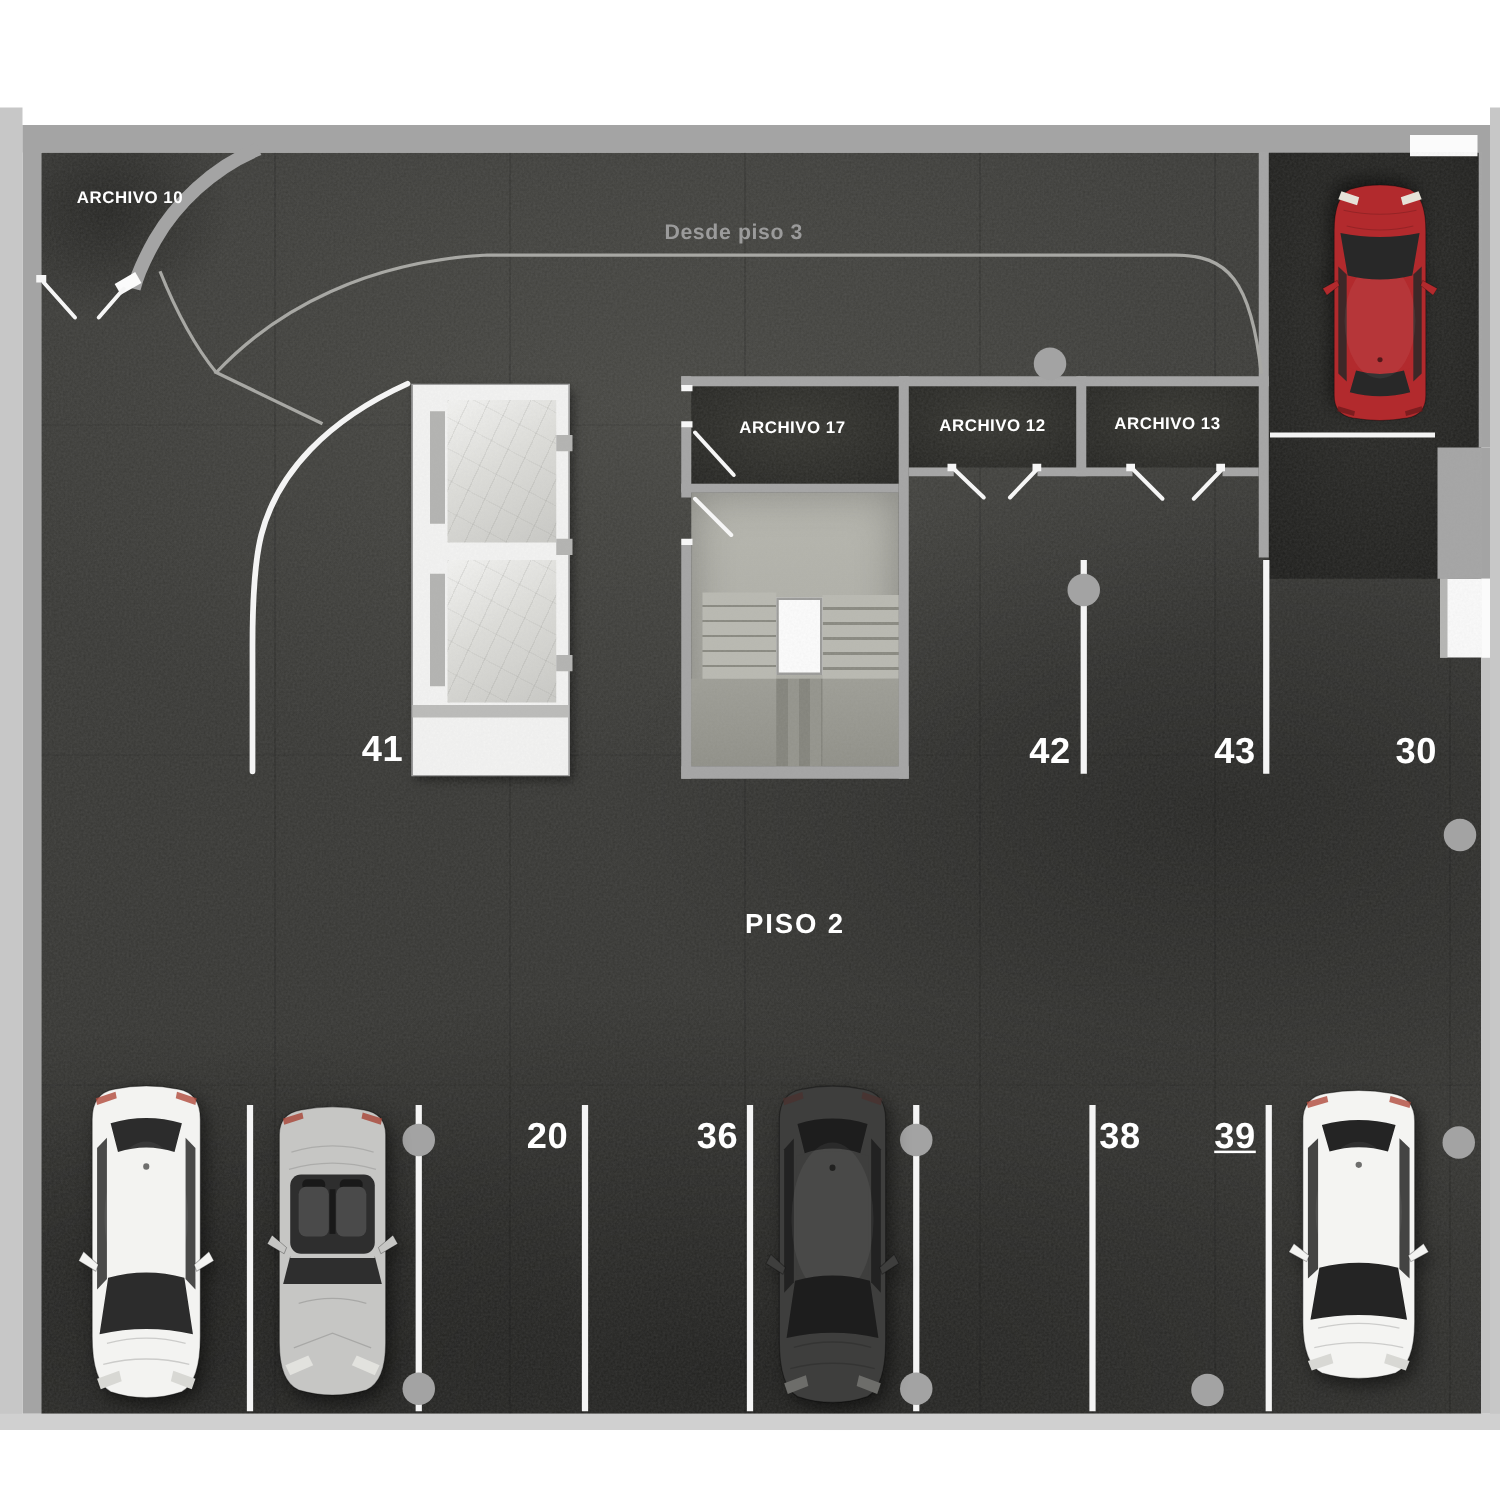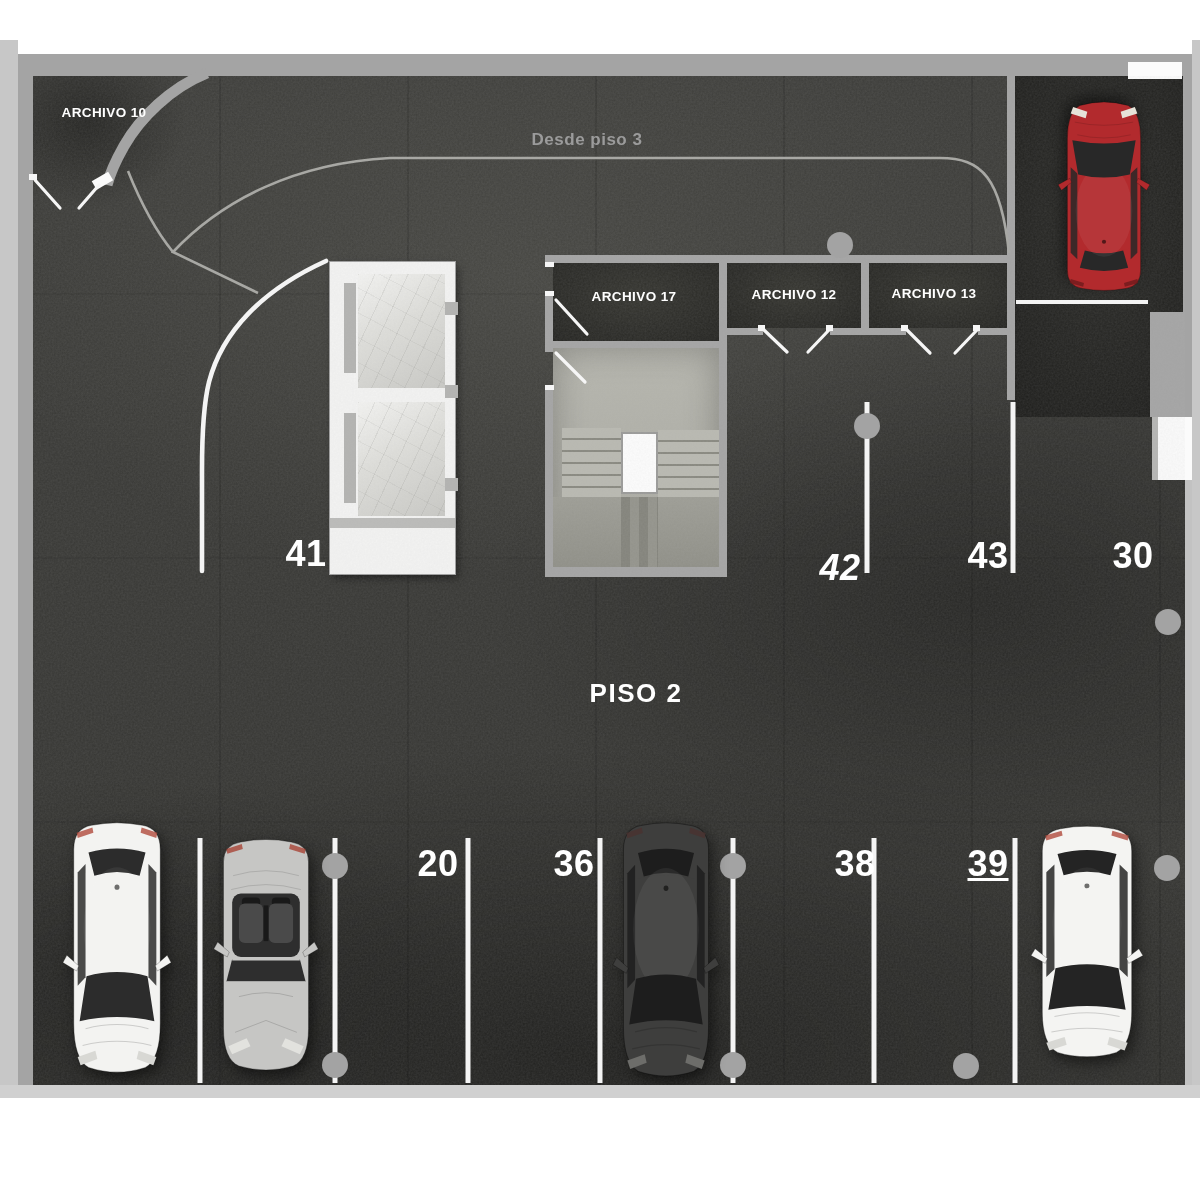--- a/index.html
+++ b/index.html
@@ -1,19 +1,19 @@
 <!DOCTYPE html>
 <html><head>
 <meta charset="utf-8">
 <title>PISO 2</title>
 <style>
   html,body{margin:0;padding:0;background:#ffffff;}
   #stage{position:relative;width:1200px;height:1200px;background:#ffffff;overflow:hidden;
          font-family:"Liberation Sans","DejaVu Sans",sans-serif;}
-  #plan{position:absolute;inset:0;}
+  #plan{position:absolute;inset:0;margin-top:46px;}
   .abs{position:absolute;}
   
   #floor{left:33px;top:76px;width:1152px;height:1009px;
     background:
       repeating-linear-gradient(90deg, transparent 0 186px, rgba(0,0,0,.13) 186px 188px),
       repeating-linear-gradient(0deg, transparent 0 262px, rgba(0,0,0,.07) 262px 264px),
       radial-gradient(900px 480px at 42% 20%, rgba(130,130,120,.17), transparent 62%),
       radial-gradient(760px 420px at 82% 52%, rgba(0,0,0,.30), transparent 65%),
       radial-gradient(1100px 430px at 48% 97%, rgba(0,0,0,.38), transparent 72%),
       radial-gradient(500px 300px at 8% 90%, rgba(0,0,0,.25), transparent 70%),
@@ -45,22 +45,22 @@
      background:repeating-linear-gradient(90deg,#83837b 0 9px,#93938b 9px 18px);}
   #stair-land{position:absolute;left:68px;top:84px;width:37px;height:62px;background:#fdfdfd;border:2px solid #9a9a98;box-sizing:border-box;}
   
   #gfx{position:absolute;left:0;top:0;width:1200px;height:1200px;z-index:6;pointer-events:none;}
   
   .car{position:absolute;z-index:7;filter:drop-shadow(4px 6px 7px rgba(0,0,0,.5));}
   
   .lbl{position:absolute;transform:translate(-50%,-50%);color:#ffffff;font-weight:bold;
        white-space:nowrap;z-index:8;}
   .room-lbl{font-size:13.5px;letter-spacing:.4px;}
-  .spot-num{font-size:36px;letter-spacing:.5px;text-align:right;}
-  #lbl-floor{font-size:26px;letter-spacing:1.5px;}
+  .spot-num{font-size:29px;letter-spacing:.5px;text-align:right;}
+  #lbl-floor{font-size:22px;letter-spacing:1.5px;}
   #lbl-ramp{font-size:17px;letter-spacing:.5px;color:#9b9b9b;}
 </style>
 </head>
 <body>
 
 <div id="stage">
   <div id="plan">
 
     <div id="floor" class="abs"></div>
 
@@ -267,22 +267,22 @@
     <div class="abs margin" style="left:0;top:1085px;width:1200px;height:13px;background:#d0d0d0;"></div>
 
     <div class="lbl room-lbl" style="left:104px;top:112px;">ARCHIVO 10</div>
     <div class="lbl room-lbl" style="left:634px;top:296px;">ARCHIVO 17</div>
     <div class="lbl room-lbl" style="left:794px;top:294px;">ARCHIVO 12</div>
     <div class="lbl room-lbl" style="left:934px;top:293px;">ARCHIVO 13</div>
     <div class="lbl" id="lbl-ramp" style="left:587px;top:140px;">Desde piso 3</div>
     <div class="lbl" id="lbl-floor" style="left:636px;top:693px;">PISO 2</div>
     <div id="spot-labels">
         <div class="lbl spot-num" style="left: 306px; top: 554px;">41</div>
-        <div class="lbl spot-num" style="left: 840px; top: 568px; font-style: italic;">42</div>
+        <div class="lbl spot-num" style="left: 840px; top: 556px;">42</div>
         <div class="lbl spot-num" style="left: 988px; top: 556px;">43</div>
         <div class="lbl spot-num" style="left: 1133px; top: 556px;">30</div>
         <div class="lbl spot-num" style="left: 438px; top: 864px;">20</div>
         <div class="lbl spot-num" style="left: 574px; top: 864px;">36</div>
-        <div class="lbl spot-num" style="left: 855px; top: 864px;">38</div>
+        <div class="lbl spot-num" style="left: 896px; top: 864px;">38</div>
         <div class="lbl spot-num" style="left: 988px; top: 864px; text-decoration: underline;">39</div>
       </div>
   </div>
 </div>
 
 </body></html>

